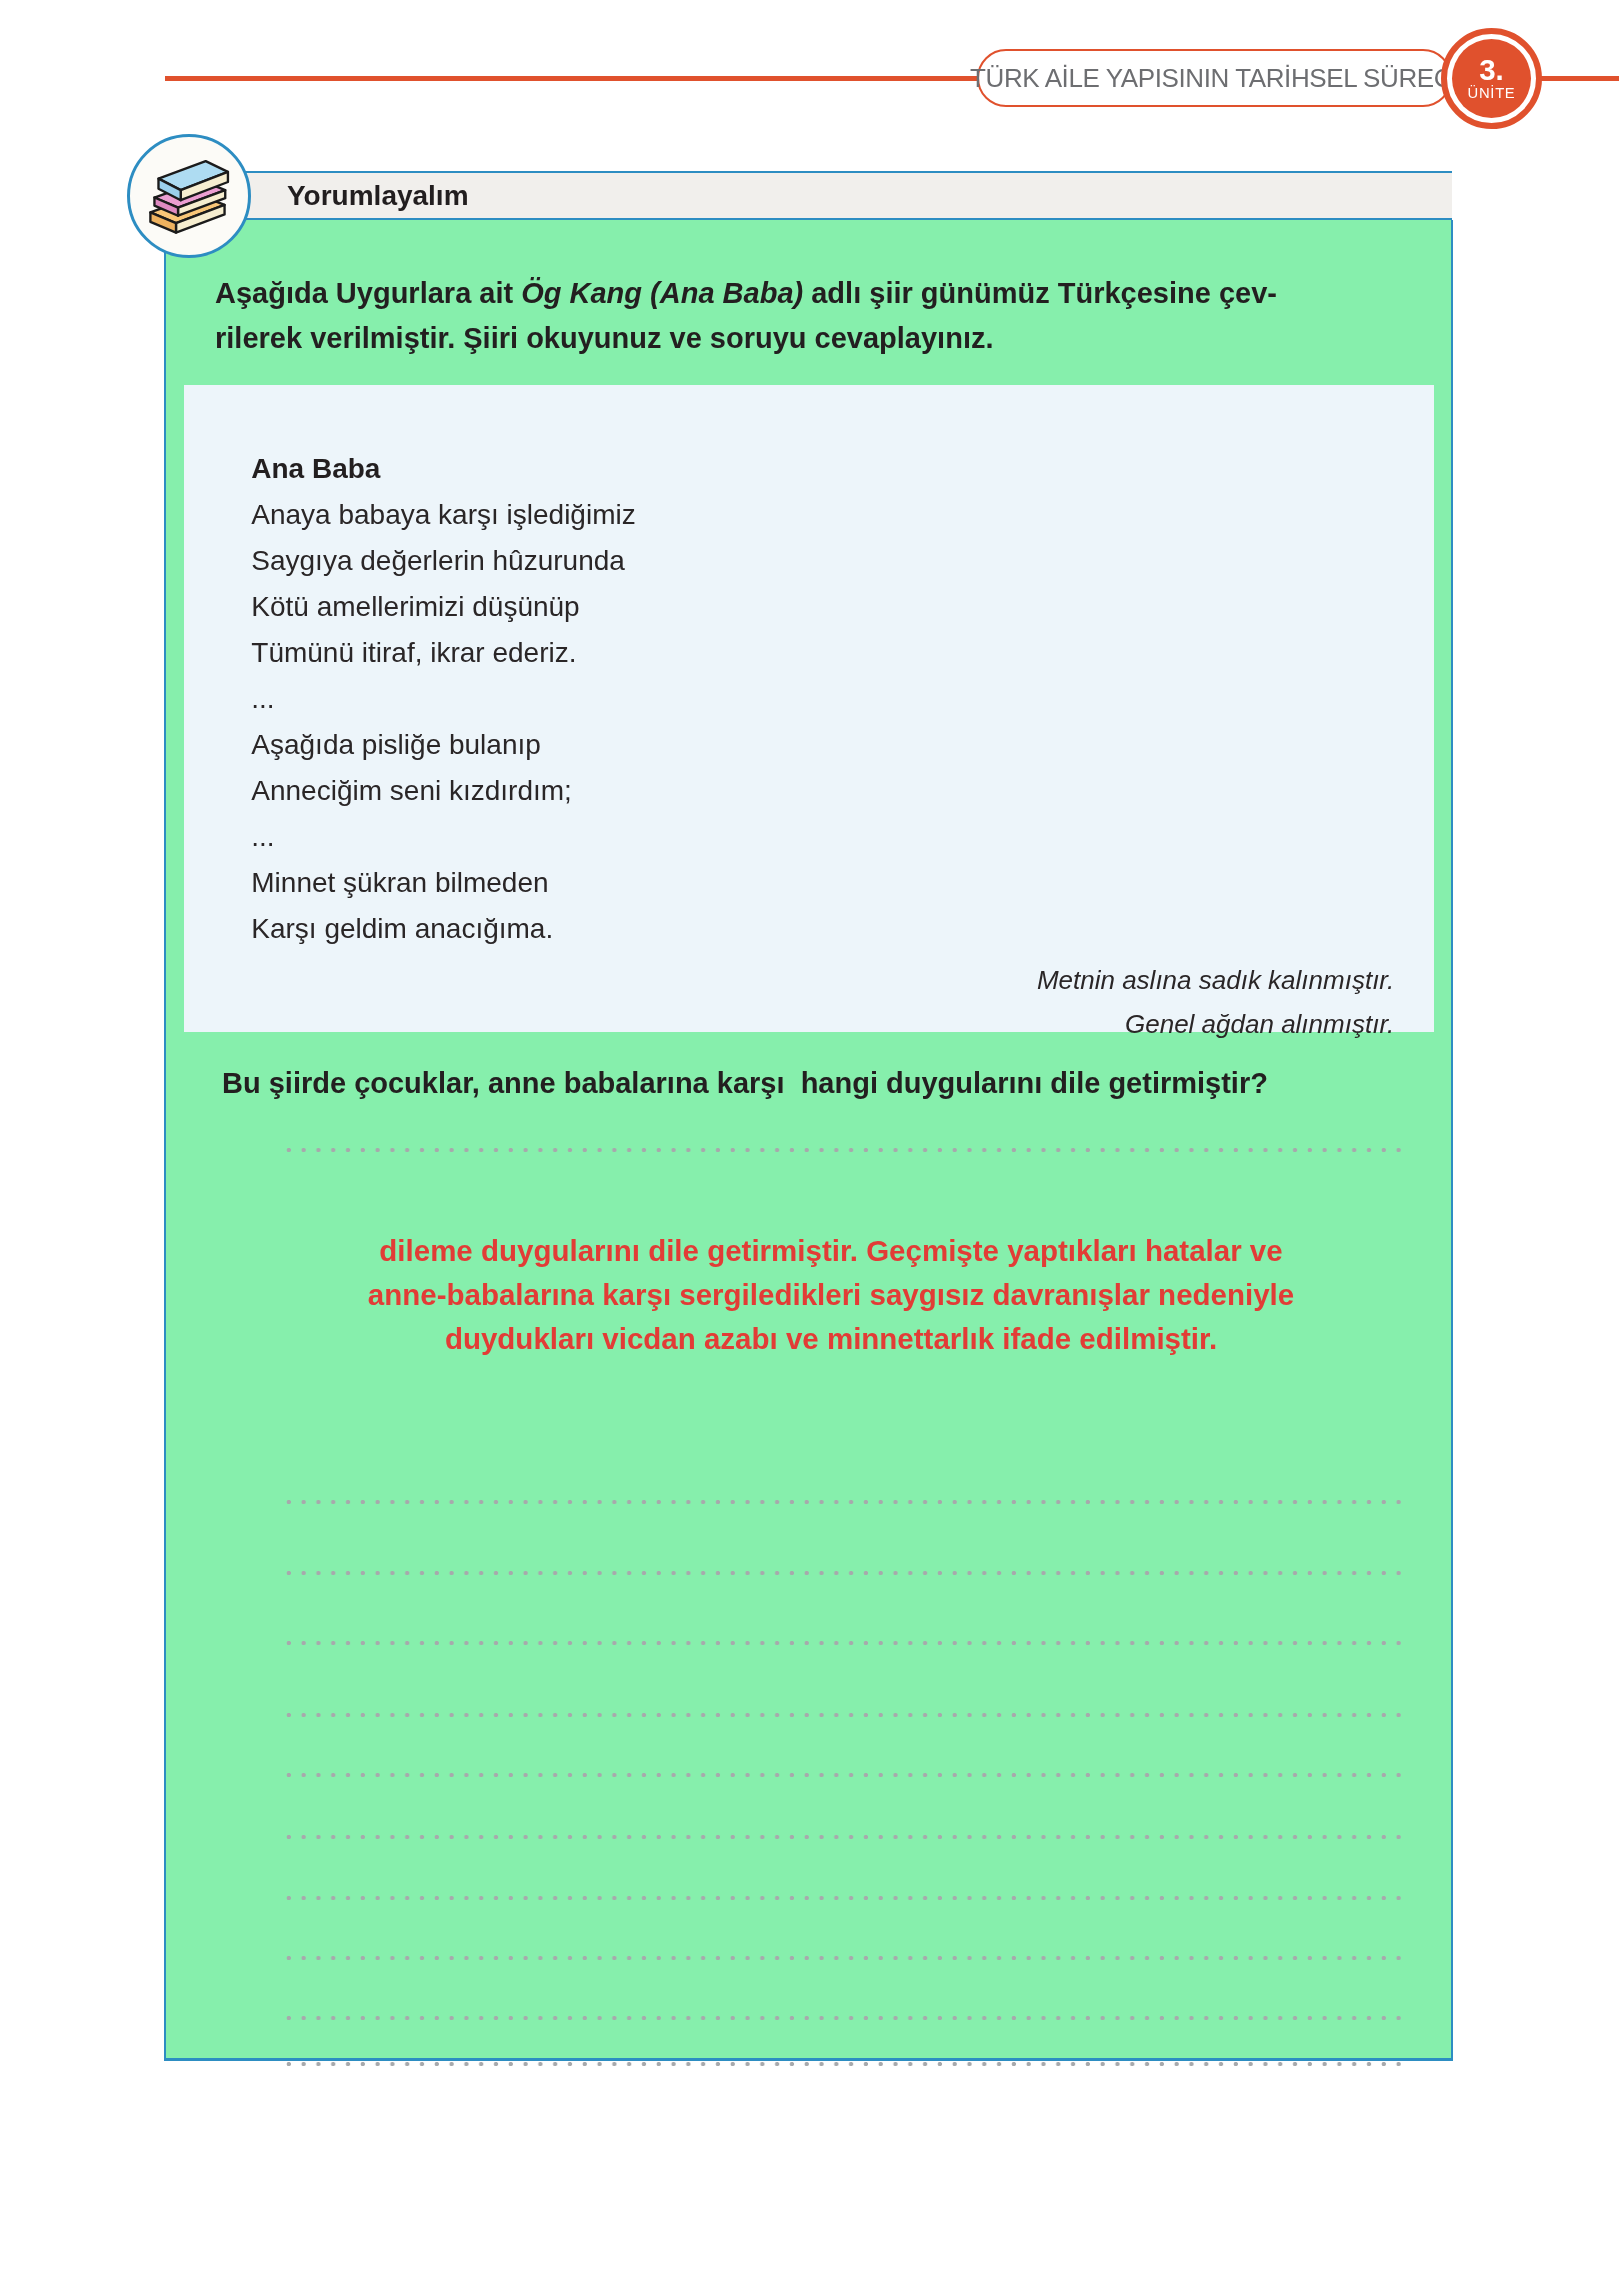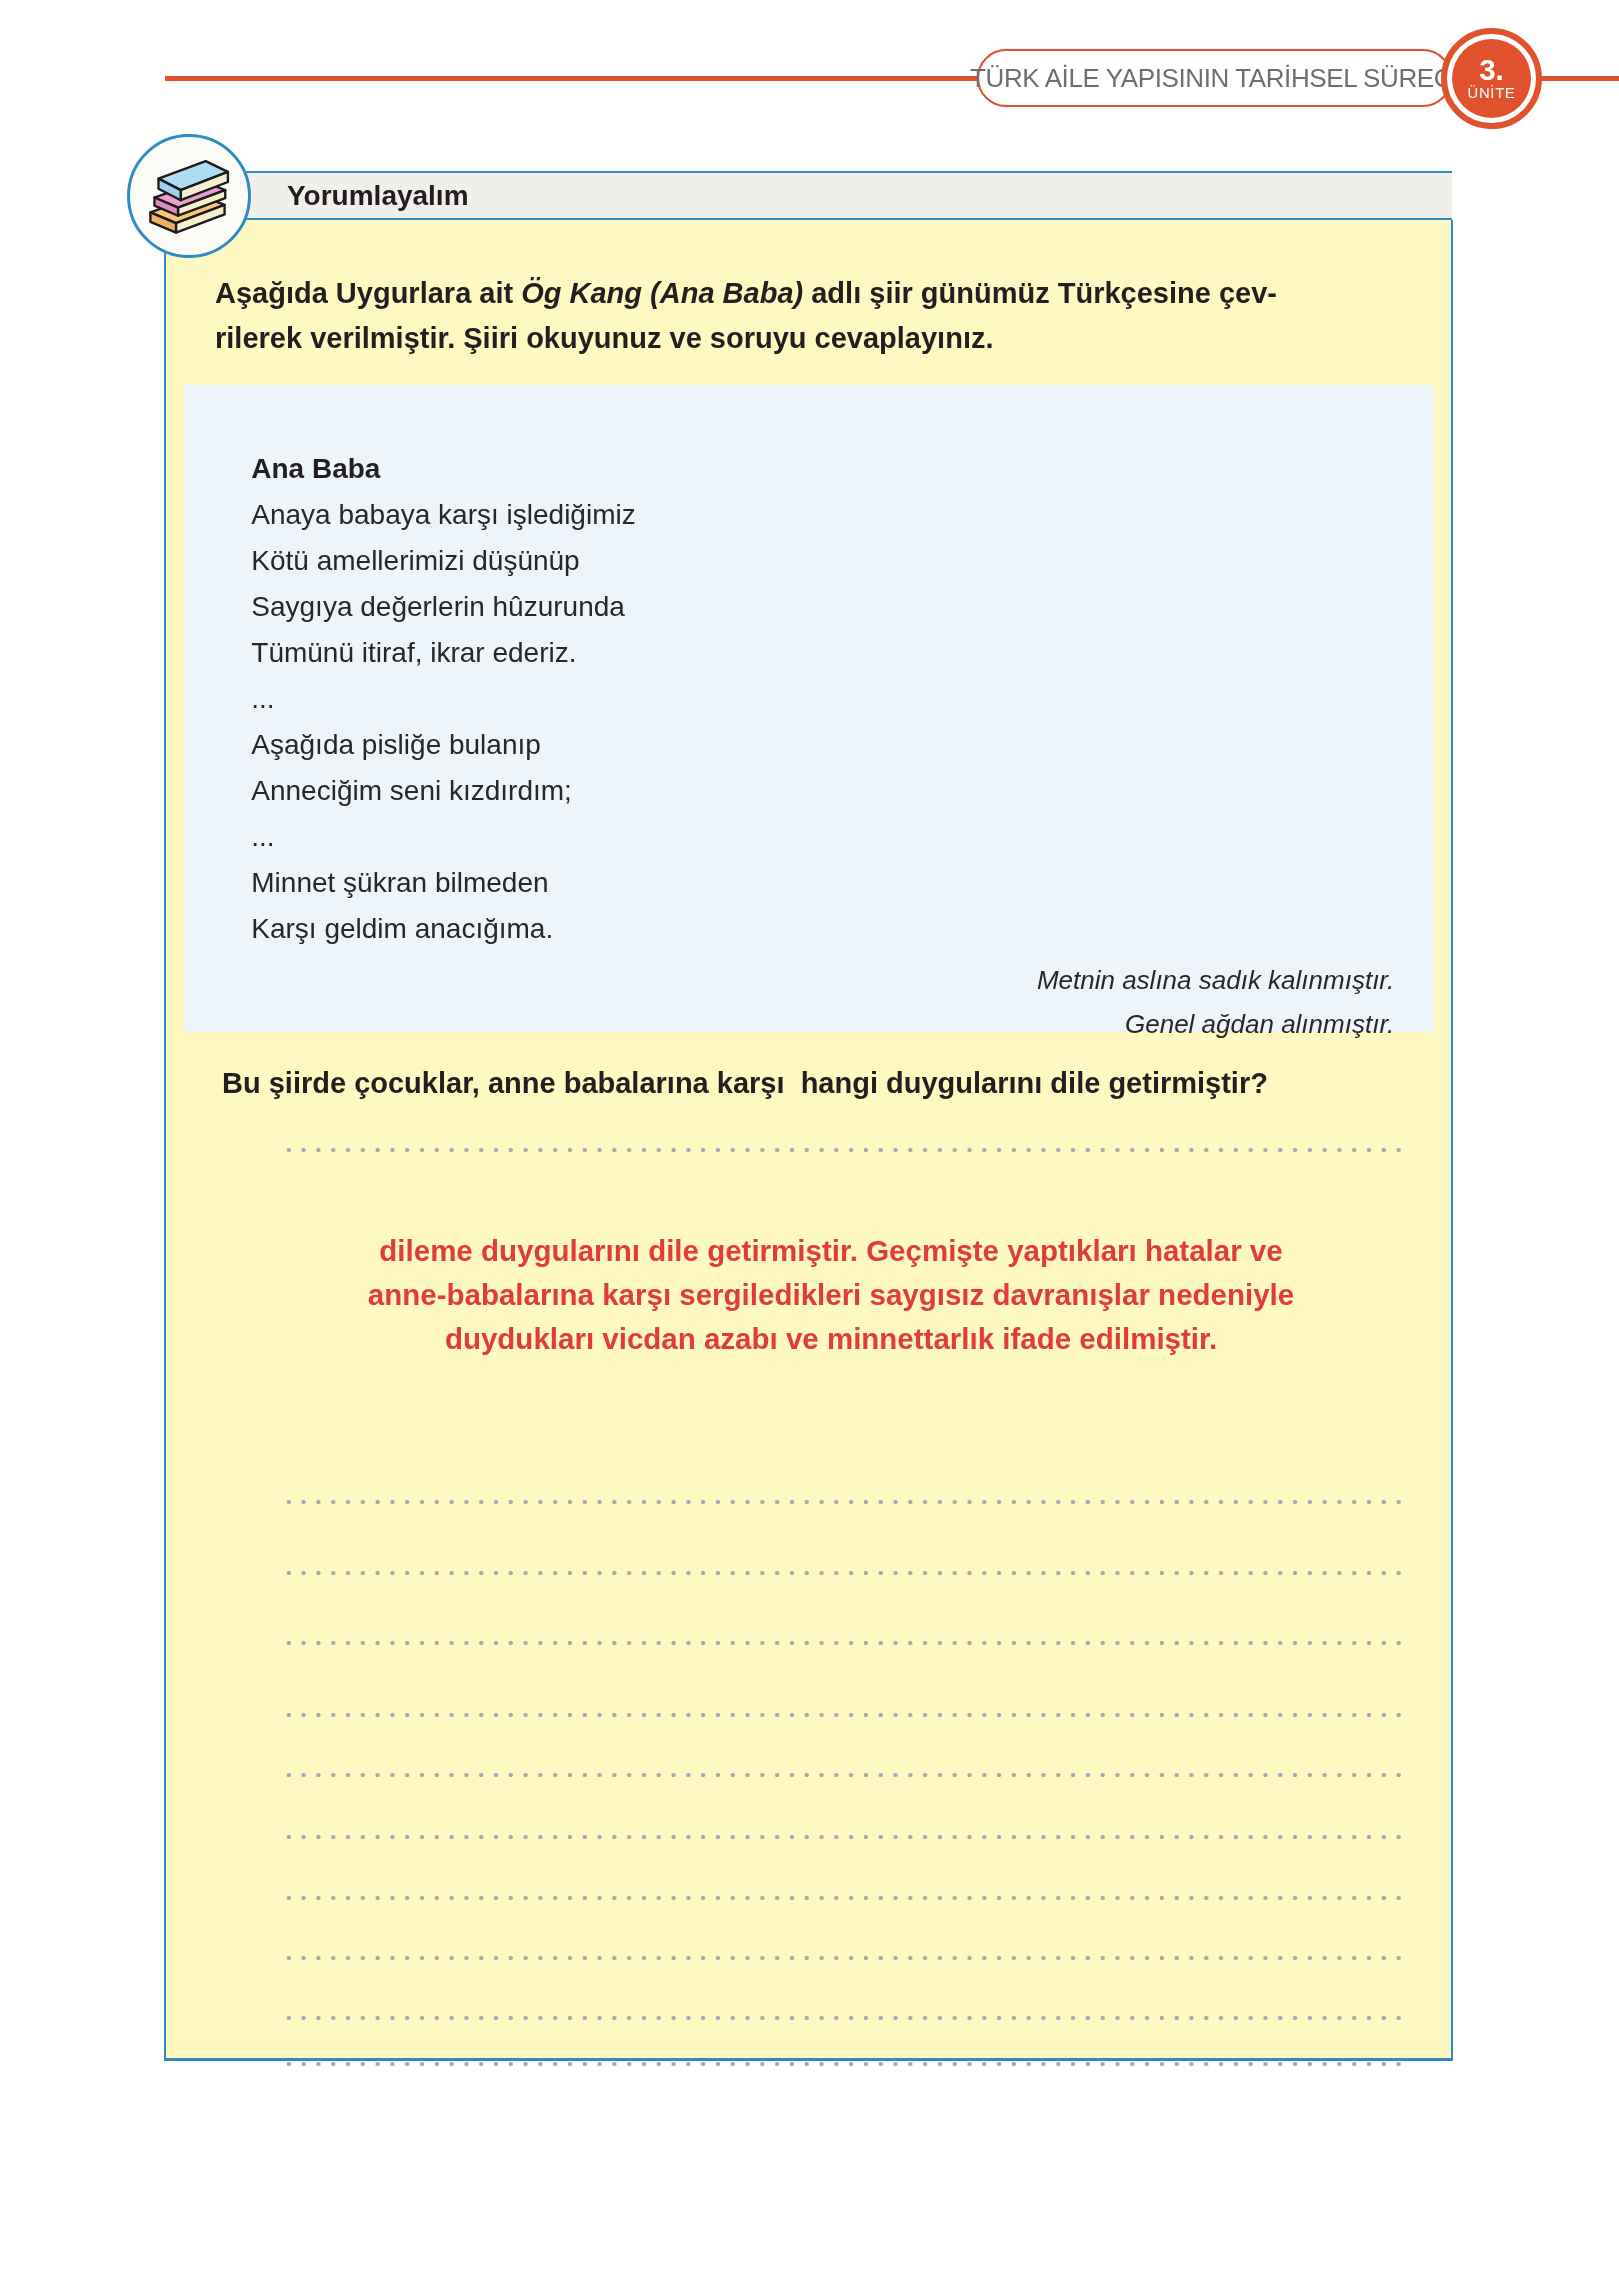--- a/index.html
+++ b/index.html
@@ -46,21 +46,21 @@
   .section-icon-circle{
     position:absolute;left:127px;top:134px;width:124px;height:124px;
     background:#fcfbf7;border:3.5px solid #2d8dc2;border-radius:50%;
     box-sizing:border-box;z-index:3;
     display:flex;align-items:center;justify-content:center;
   }
   
   .content-box{
     position:absolute;left:164px;top:220px;width:1289px;height:1841px;
     border-left:2.1px solid #2d8dc2;border-right:2.1px solid #2d8dc2;border-bottom:3.5px solid #2d8dc2;
-    box-sizing:border-box;background:#fef9c3;
+    box-sizing:border-box;background:#86efac;
   }
   .instruction{
     position:absolute;left:49px;top:51px;width:1223px;
     font-size:29px;font-weight:700;line-height:45px;color:#231f20;
   }
   .instruction .it{font-style:italic;}
   .poem-box{
     position:absolute;left:18.3px;top:165px;width:1250px;height:647px;
     background:#edf5fa;box-sizing:border-box;
     padding:21px 0 0 67px;
@@ -130,22 +130,22 @@
 
     <div class="instruction">
         <div><span>Aşağıda Uygurlara ait </span><span class="it">Ög Kang (Ana Baba)</span><span> adlı şiir günümüz Türkçesine çev-</span></div>
         <div><span>rilerek verilmiştir. Şiiri okuyunuz ve soruyu cevaplayınız.</span></div>
       </div>
 
     <div class="poem-box">
       <div class="poem-title">Ana Baba</div>
       <div>
           <div class="poem-line">Anaya babaya karşı işlediğimiz</div>
+          <div class="poem-line">Saygıya değerlerin hûzurunda</div>
           <div class="poem-line">Kötü amellerimizi düşünüp</div>
-          <div class="poem-line">Saygıya değerlerin hûzurunda</div>
           <div class="poem-line">Tümünü itiraf, ikrar ederiz.</div>
           <div class="poem-line">...</div>
           <div class="poem-line">Aşağıda pisliğe bulanıp</div>
           <div class="poem-line">Anneciğim seni kızdırdım;</div>
           <div class="poem-line">...</div>
           <div class="poem-line">Minnet şükran bilmeden</div>
           <div class="poem-line">Karşı geldim anacığıma.</div>
         </div>
       <div class="poem-credits">
         <div class="poem-credit">Metnin aslına sadık kalınmıştır.</div>

